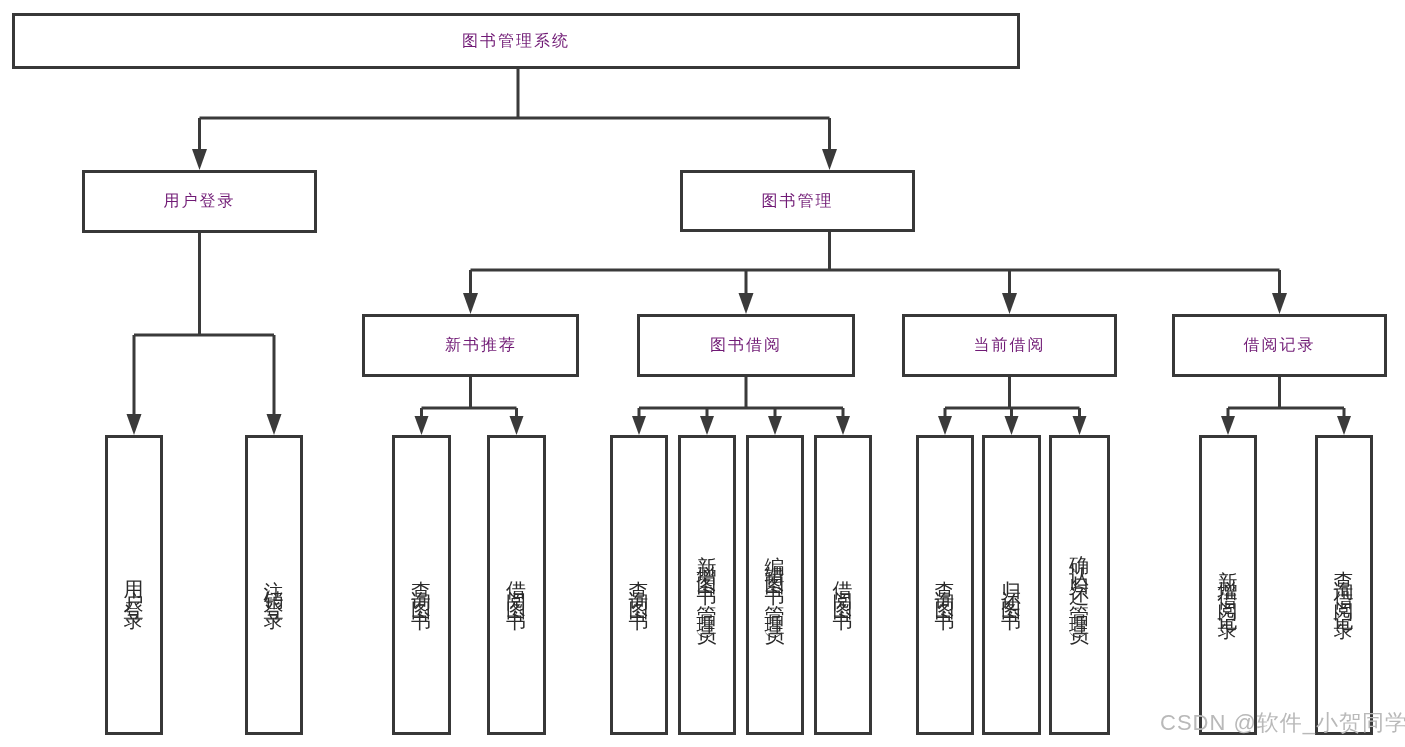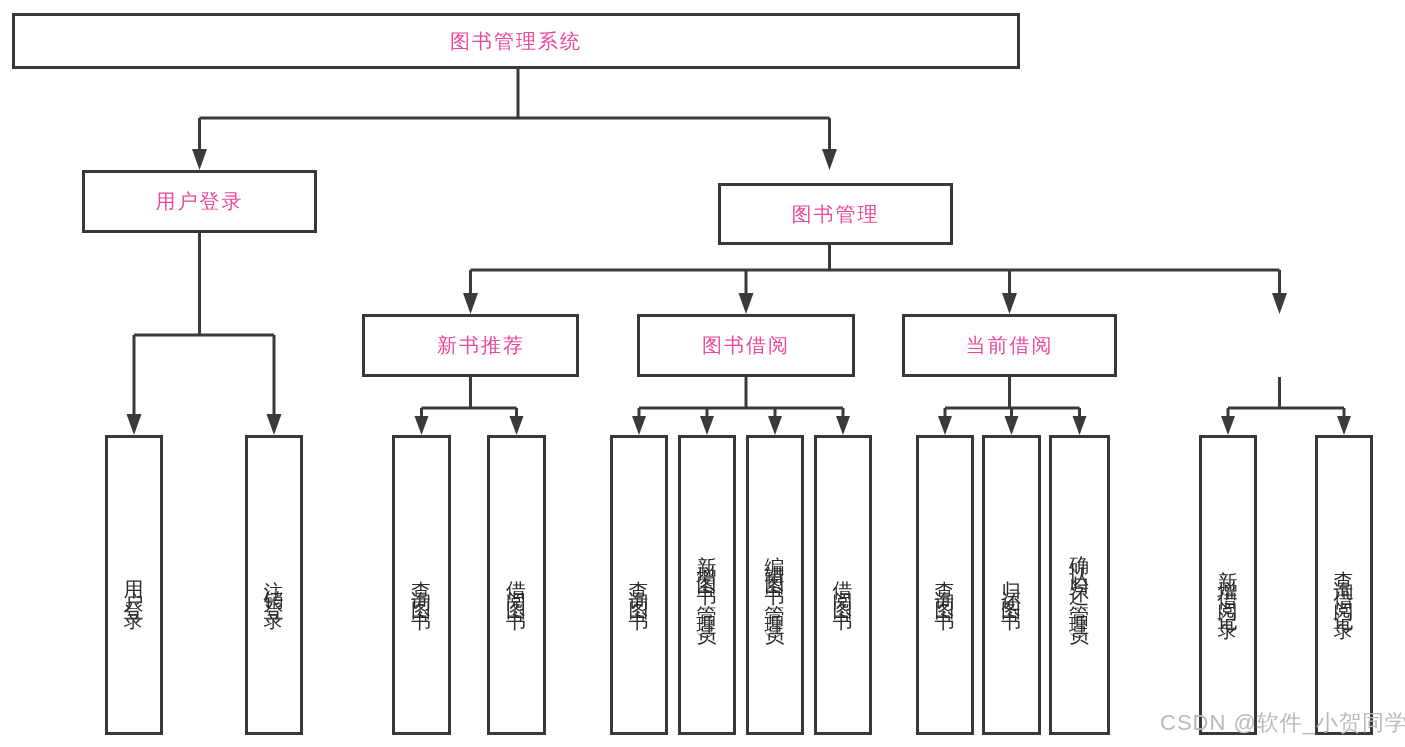--- a/index.html
+++ b/index.html
@@ -25,23 +25,23 @@
   .node {
     position: absolute;
     box-sizing: border-box;
     background: #ffffff;
     border: 3px solid #383838;
     display: flex;
     align-items: center;
     justify-content: center;
   }
   .node .lbl {
-    font-size: 20px;
+    font-size: 16px;
     letter-spacing: 2px;
-    color: #ec4899;
+    color: #701a75;
     white-space: nowrap;
   }
   .node.leaf .vlbl {
     writing-mode: vertical-rl;
     text-orientation: mixed;
     font-size: 20px;
     line-height: 1;
     letter-spacing: 10px;
     color: #2a2a2a;
   }
@@ -100,32 +100,35 @@
     </g>
   </svg>
 
   <div class="node root" style="left:12px; top:13px; width:1008px; height:56px;">
     <span class="lbl">图书管理系统</span>
   </div>
 
   <div class="node branch" style="left:82px; top:170px; width:235px; height:63px;">
     <span class="lbl">用户登录</span>
   </div>
-  <div class="node branch" style="left:718px; top:170px; width:235px; height:62px;margin-top:13px;">
+  <div class="node branch" style="left:680px; top:170px; width:235px; height:62px;">
     <span class="lbl">图书管理</span>
   </div>
 
   <div class="node branch" style="left:362px; top:314px; width:217px; height:63px;padding-left:21px;">
     <span class="lbl">新书推荐</span>
   </div>
   <div class="node branch" style="left:902px; top:314px; width:215px; height:63px;">
     <span class="lbl">当前借阅</span>
   </div>
   <div class="node branch" style="left:637px; top:314px; width:218px; height:63px;">
     <span class="lbl">图书借阅</span>
+  </div>
+  <div class="node branch" style="left:1172px; top:314px; width:215px; height:63px;">
+    <span class="lbl">借阅记录</span>
   </div>
 
   <div class="node leaf" style="left:105px; top:435px; width:58px; height:300px;">
     <span class="vlbl">用户登录</span>
   </div>
   <div class="node leaf" style="left:245px; top:435px; width:58px; height:300px;">
     <span class="vlbl">注销登录</span>
   </div>
 
   <div class="node leaf" style="left:392px; top:435px; width:59px; height:300px;">

